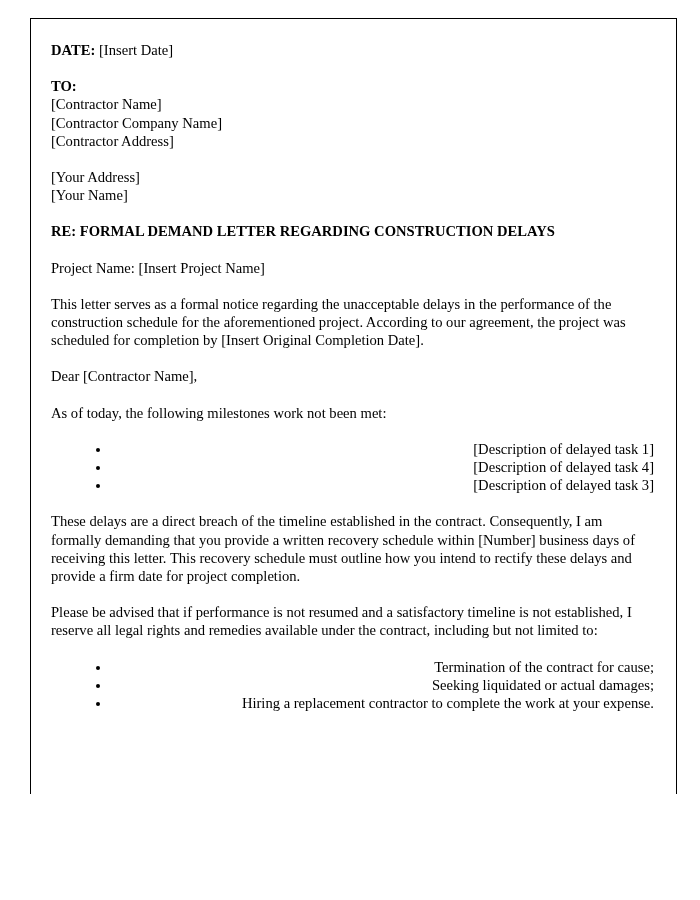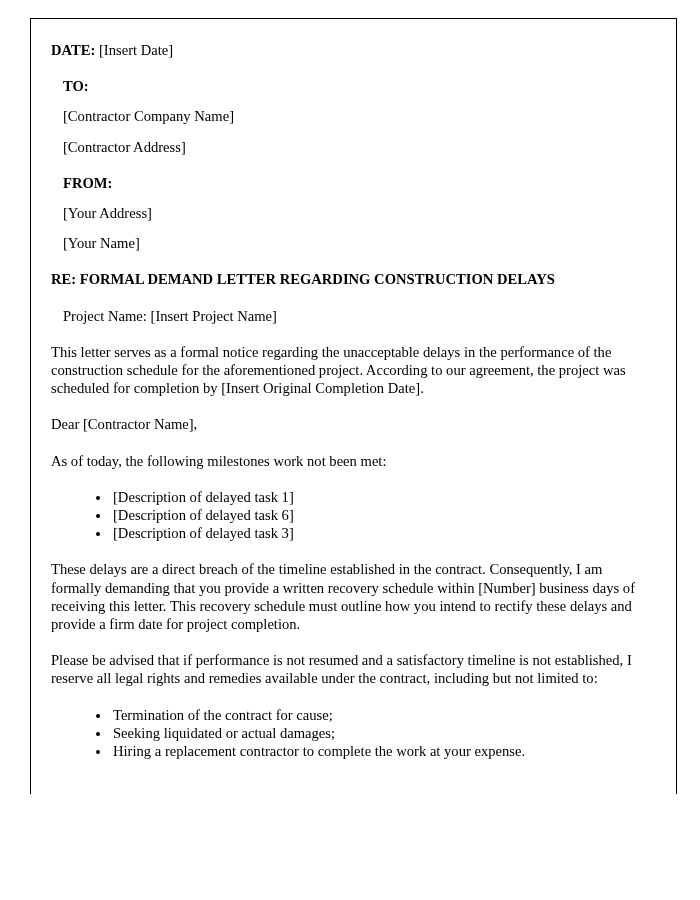--- a/index.html
+++ b/index.html
@@ -28,69 +28,70 @@
     font-size: 14.6px;
     line-height: 18.2px;
   }
   .block {
     margin: 0 0 18px 0;
   }
   .bold {
     font-weight: bold;
   }
   p {
-    margin: 12px;
+    margin: 0;
   }
   ul {
     margin: 0 0 18px 0;
     padding: 0 0 0 60px;
     list-style-type: disc;
   }
   li {
     margin: 0;
     padding-left: 2px;
+    text-align: right;
   }
 </style>
 </head>
 <body>
 
 <div class="letter-box">
 
   <p class="block">
     <span class="bold">DATE:</span>
     <span>[Insert Date]</span>
   </p>
 
   <div class="block">
     <p class="bold">TO:</p>
+    <p>[Contractor Name]</p>
     <p>[Contractor Company Name]</p>
     <p>[Contractor Address]</p>
   </div>
 
   <div class="block">
-    <p class="bold">FROM:</p>
     <p>[Your Address]</p>
     <p>[Your Name]</p>
   </div>
 
   <p class="block bold">RE: FORMAL DEMAND LETTER REGARDING CONSTRUCTION DELAYS</p>
 
   <div class="block">
     <p>Project Name: [Insert Project Name]</p>
   </div>
 
   <p class="block">This letter serves as a formal notice regarding the unacceptable delays in the performance of the construction schedule for the aforementioned project. According to our agreement, the project was scheduled for completion by [Insert Original Completion Date].</p>
 
   <p class="block">Dear [Contractor Name],</p>
 
   <p class="block">As of today, the following milestones work not been met:</p>
 
   <ul>
     <li>[Description of delayed task 1]</li>
-    <li>[Description of delayed task 6]</li>
+    <li>[Description of delayed task 4]</li>
     <li>[Description of delayed task 3]</li>
   </ul>
 
   <p class="block">These delays are a direct breach of the timeline established in the contract. Consequently, I am formally demanding that you provide a written recovery schedule within [Number] business days of receiving this letter. This recovery schedule must outline how you intend to rectify these delays and provide a firm date for project completion.</p>
 
   <p class="block">Please be advised that if performance is not resumed and a satisfactory timeline is not established, I reserve all legal rights and remedies available under the contract, including but not limited to:</p>
 
   <ul>
     <li>Termination of the contract for cause;</li>
     <li>Seeking liquidated or actual damages;</li>

